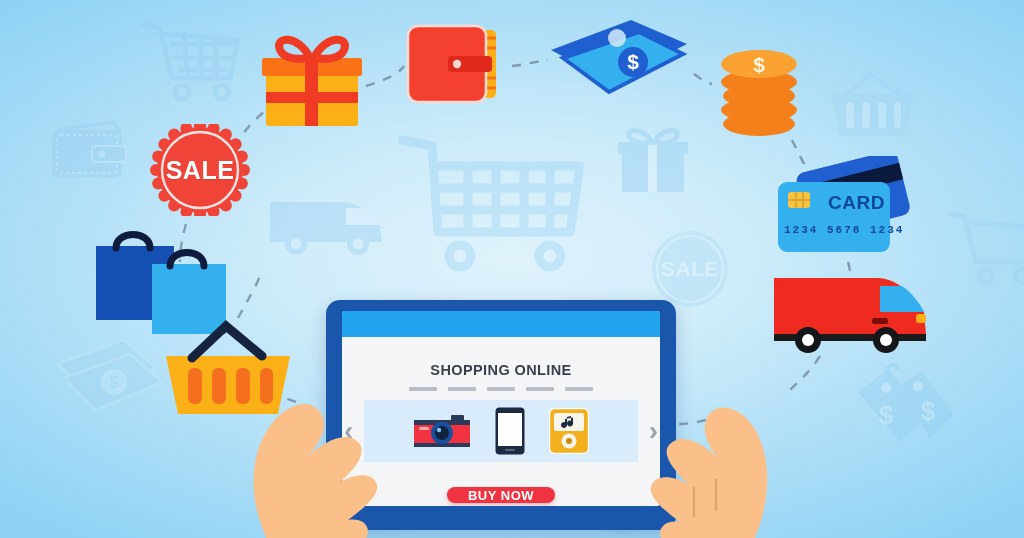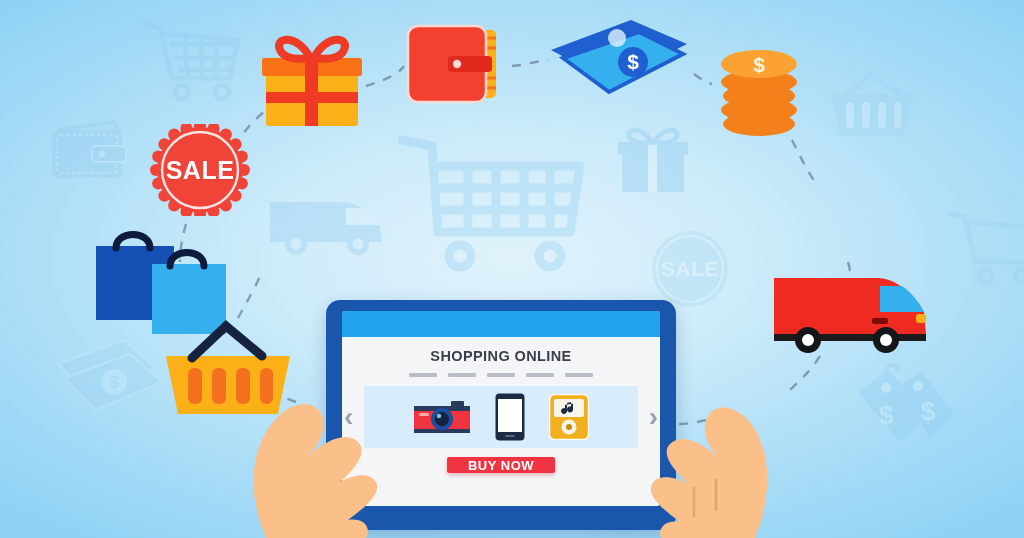--- a/index.html
+++ b/index.html
@@ -94,37 +94,37 @@
     border-radius:14px;
     box-shadow:0 6px 18px rgba(10,50,110,.22);
   }
   .tablet-inner {
     position:absolute; left:16px; top:11px; right:16px; bottom:24px;
     background:#f4f5f7; border-radius:3px; overflow:hidden;
   }
   .site-header { height:26px; background:#22a3ee; }
   .site-title {
     text-align:center; color:#3a3f4c; font-weight:bold;
-    font-size:14.5px; letter-spacing:.4px; margin-top:11px;
+    font-size:14.5px; letter-spacing:.4px; margin-top:25px;
   }
   .navdashes { display:flex; justify-content:center; gap:11px; margin-top:9px; }
   .navdash { width:28px; height:4px; background:#b8bdc6; border-radius:1px; }
   .carousel {
     position:relative; margin:9px 22px 0 22px; height:62px;
     background:#d8ecfb; display:flex; align-items:center; justify-content:center; gap:24px;
   }
   .arrow {
     position:absolute; top:50%; transform:translateY(-50%);
     color:#9aa2ad; font-size:28px; font-weight:bold; line-height:1;
   }
   .arrow-l { left:-20px; }
   .arrow-r { right:-20px; }
   .buy-btn {
-    margin:9px auto 0 auto; width:108px; height:16px;
-    background:#ef3340; border-radius:2px;
+    margin:25px auto 0 auto; width:108px; height:16px;
+    background:#ef3340; border-radius:10px;
     display:flex; align-items:center; justify-content:center;
     color:#fff; font-weight:bold; font-size:13px; letter-spacing:.5px;
     box-shadow:0 2px 4px rgba(200,30,40,.3);
   }
   .tab-bottombar {
     position:absolute; left:16px; right:16px; bottom:13px; height:11px;
     background:#1a56ac;
   }
 
   
@@ -312,20 +312,33 @@
     <g fill="#f3801a">
       <ellipse cx="47" cy="88" rx="36" ry="12"></ellipse>
         <ellipse cx="47" cy="74" rx="38" ry="12"></ellipse>
       <ellipse cx="47" cy="60" rx="36" ry="12"></ellipse>
         <ellipse cx="47" cy="46" rx="38" ry="12"></ellipse>
     </g>
     <ellipse cx="47" cy="28" rx="38" ry="14" fill="#fba232"></ellipse>
     <text x="47" y="36" font-size="21" font-weight="bold" fill="#fff6e0" text-anchor="middle" font-family="Liberation Sans, sans-serif">$</text>
   </svg>
 
+  <div class="abs cards">
+    <svg viewBox="0 0 150 106" style="position:absolute;inset:0;">
+      <g transform="rotate(-14 80 50)">
+        <rect x="34" y="6" width="104" height="66" rx="9" fill="#1f5fd0"></rect>
+        <rect x="34" y="20" width="104" height="17" fill="#0a1a3d"></rect>
+      </g>
+      <rect x="8" y="26" width="112" height="70" rx="9" fill="#35b0ee"></rect>
+      <rect x="18" y="36" width="22" height="16" rx="3" fill="#f5c242"></rect>
+      <path d="M18,44 H40 M26,36 V52 M33,36 V52" stroke="#d9a127" stroke-width="1.5"></path>
+    </svg>
+    <span class="cardtxt card-word">CARD</span>
+    <span class="cardtxt card-num">1234 5678 1234</span>
+  </div>
 
   <svg class="abs truck" viewBox="0 0 168 86">
     <path d="M6,6 L110,6 C126,6 144,20 156,40 L158,62 L6,62 Z" fill="#ef2b21"></path>
     <path d="M112,14 L134,14 C143,20 151,30 156,40 L112,40 Z" fill="#35b0ee"></path>
     <rect x="6" y="62" width="152" height="7" fill="#1b1b1b"></rect>
     <rect x="104" y="46" width="16" height="6" rx="2" fill="#7a0d08"></rect>
     <rect x="148" y="42" width="10" height="9" rx="3" fill="#fbb018"></rect>
     <circle cx="40" cy="68" r="13" fill="#14161a"></circle>
       <circle cx="40" cy="68" r="6" fill="#fff"></circle>
     <circle cx="118" cy="68" r="13" fill="#14161a"></circle>

